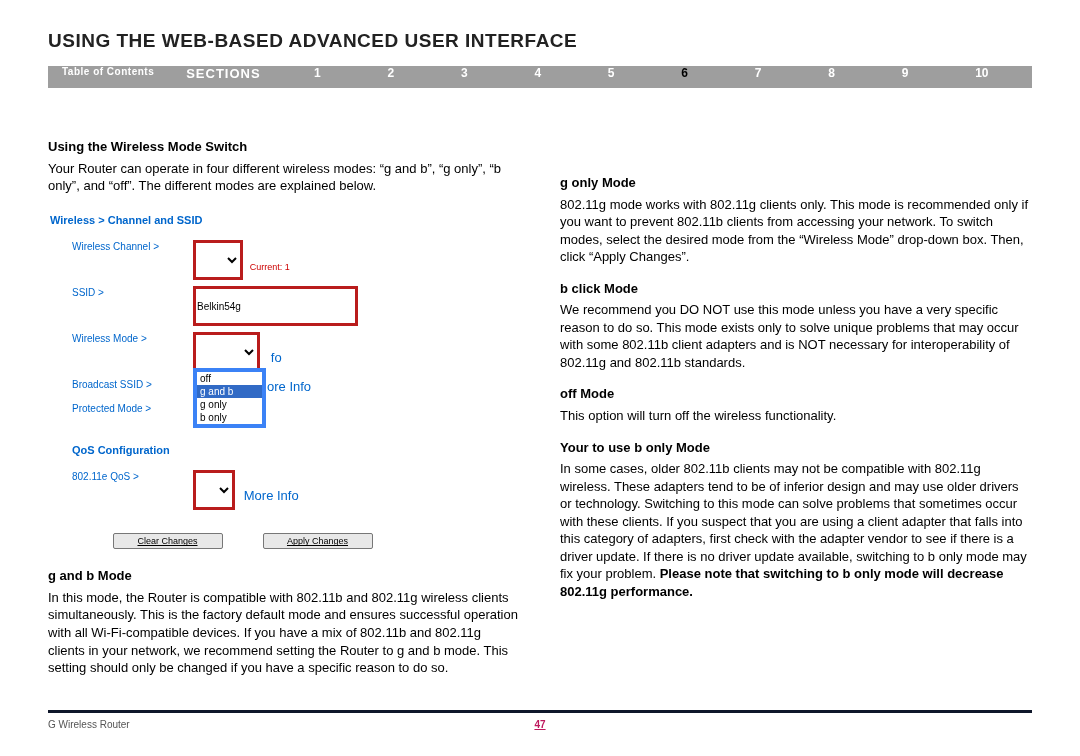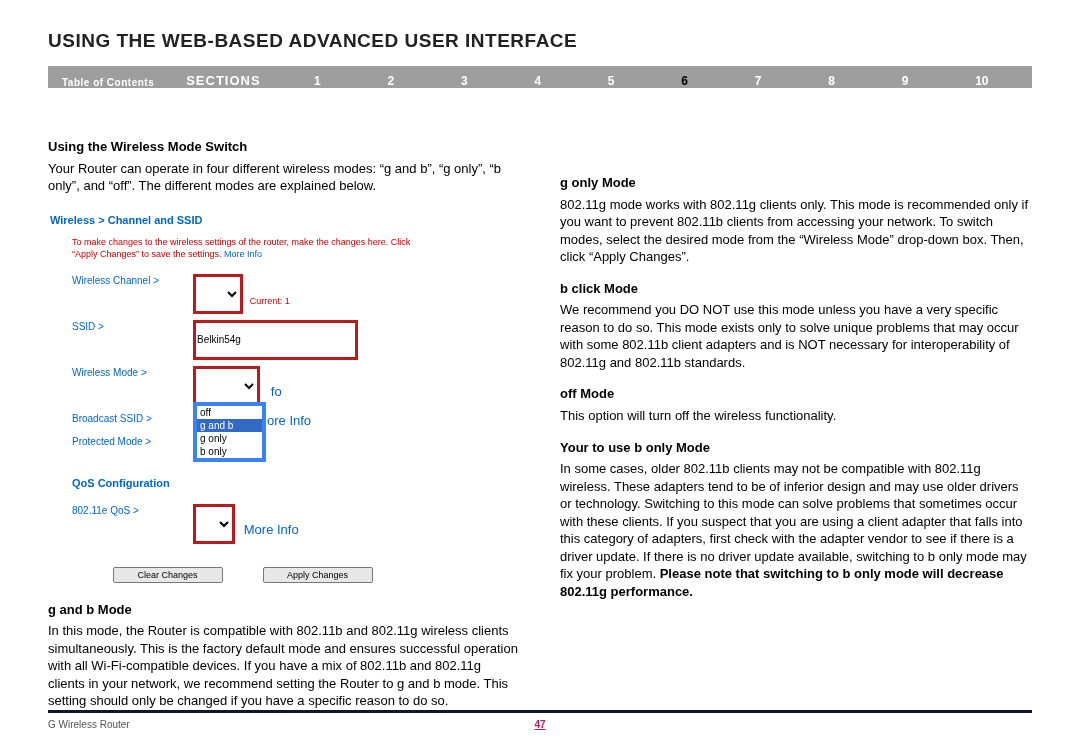--- a/index.html
+++ b/index.html
@@ -20,21 +20,21 @@
     font-size: 19px;
     font-weight: bold;
     letter-spacing: 0.5px;
     color: #222;
     margin-bottom: 14px;
   }
   .navbar {
     background: #9e9e9e;
     height: 22px;
     display: flex;
-    align-items: flex-end;
+    align-items: flex-start;
     font-size: 11px;
     color: #fff;
   }
   .navbar .toc {
     font-weight: bold;
     padding: 0 14px;
     font-size: 10px;
     letter-spacing: 0.5px;
   }
   .navbar .sections {
@@ -142,20 +142,21 @@
     color: #0066cc;
     font-weight: bold;
     font-size: 11px;
     margin: 24px 0 10px 22px;
   }
   .btnrow {
     margin-top: 20px;
     display: flex;
     gap: 40px;
     justify-content: center;
+    text-decoration: underline;
   }
   .btnrow button {
     width: 110px;
     font-size: 9px;
     height: 16px;
     background: #e8e8e8;
     border: 1px solid #777;
     border-radius: 2px;
     cursor: pointer;
   }
@@ -205,23 +206,20 @@
     </div>
   </div>
 
   <div class="columns">
     <div class="col">
       <div class="subhead" style="margin-top:0">Using the Wireless Mode Switch</div>
       <p>Your Router can operate in four different wireless modes: “g and b”, “g only”, “b only”, and “off”. The different modes are explained below.</p>
 
       <div class="shot">
         <div class="breadcrumb">Wireless &gt; Channel and SSID</div>
-        <div class="note">
-          <span>To make changes to the wireless settings of the router, make the changes here. Click “Apply Changes” to save the settings. </span><a>More Info</a>
-        </div>
         <table>
           <tbody>
               <tr>
             <td class="label"><a>Wireless Channel &gt;</a></td>
             <td>
               <select style="width:50px"><option>Auto</option></select>
               <span class="cur">Current: 1</span>
             </td>
           </tr>
           <tr>

